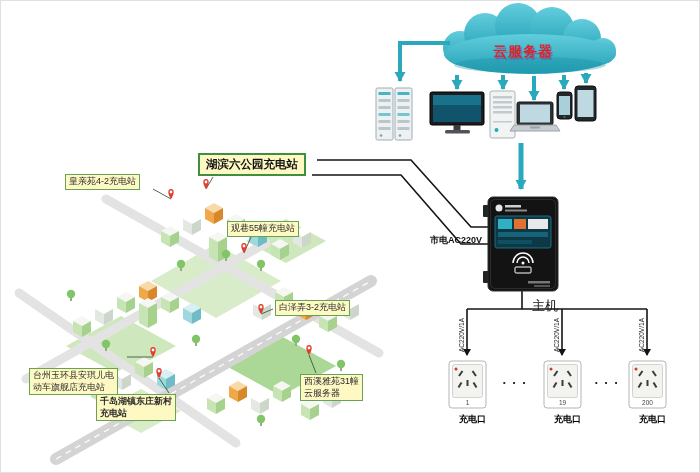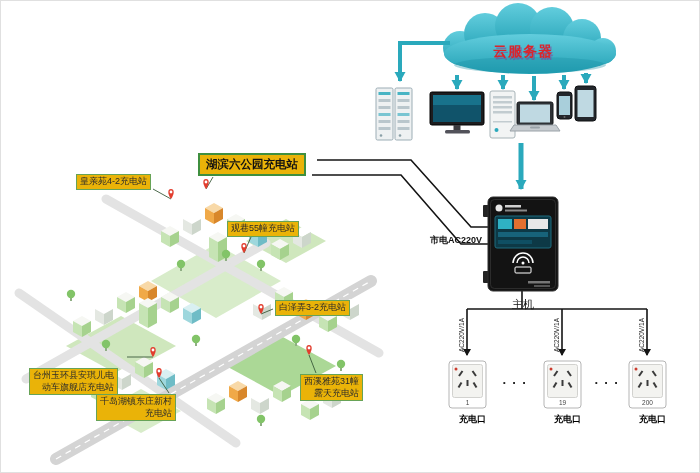--- a/index.html
+++ b/index.html
@@ -4,23 +4,23 @@
 <style>
   html,body{margin:0;padding:0;background:#fff;}
   #stage{
     position:relative;width:700px;height:473px;background:#ffffff;
     border:1px solid #e0e0e0;box-sizing:border-box;overflow:hidden;
     font-family:"Liberation Sans","DejaVu Sans",sans-serif;
   }
   svg{position:absolute;overflow:visible;}
   .abs{position:absolute;}
   .station{
-    position:absolute;z-index:6;background:#eab308;border:1px solid #67a357;
+    position:absolute;z-index:6;background:#fef9c3;border:1px solid #67a357;
     padding:1px 3px;font-size:9px;line-height:1.3;color:#2b2b2b;
-    white-space:pre-line;text-align:right;
+    white-space:pre-line;text-align:left;
   }
   .station.big{
     font-size:11.5px;font-weight:bold;border:2px solid #3f8f3f;
     padding:2px 6px;color:#111;
   }
   .cloud-label{
     position:absolute;z-index:5;width:120px;text-align:center;
     font-size:14px;font-weight:bold;color:#d9262c;
     text-shadow:1.5px 1.5px 0 rgba(140,60,150,.55);letter-spacing:1px;
   }
@@ -30,22 +30,22 @@
   }
   .port-label{
     position:absolute;z-index:5;width:37px;text-align:right;
     font-size:9px;font-weight:600;color:#000;
   }
   .dots{
     position:absolute;z-index:5;width:40px;text-align:center;
     font-size:13px;font-weight:bold;color:#222;letter-spacing:1px;
   }
   .host-label{
-    position:absolute;z-index:5;width:70px;text-align:center;
-    font-size:11px;color:#111;
+    position:absolute;z-index:5;width:70px;text-align:right;
+    font-size:13px;color:#111;
   }
 </style>
 </head>
 <body>
 
 <div id="stage">
 
   <svg class="abs" style="left:10px;top:140px" width="380" height="325" viewBox="0 0 380 325">
     <defs>
       <g id="cbG">
@@ -330,24 +330,24 @@
 
   <div class="host-label" style="left:487px;top:296px;">主机</div>
 
   <div class="port-label" style="left:448px;top:412px;">充电口</div>
   <div class="port-label" style="left:543px;top:412px;">充电口</div>
   <div class="port-label" style="left:628px;top:412px;">充电口</div>
 
   <div class="dots" style="left:494px;top:374px;">· · ·</div>
   <div class="dots" style="left:586px;top:374px;">· · ·</div>
 
-  <div class="station" style="left:64px;top:173px;margin-left:11px;">皇亲苑4-2充电站</div>
+  <div class="station" style="left:64px;top:173px;">皇亲苑4-2充电站</div>
   <div class="station big" style="left:197px;top:152px;">湖滨六公园充电站</div>
   <div class="station" style="left:226px;top:220px;">观巷55幢充电站</div>
   <div class="station" style="left:274px;top:299px;">白泽弄3-2充电站</div>
   <div class="station" style="left:28px;top:343px;margin-top:24px;">台州玉环县安琪儿电
 动车旗舰店充电站</div>
   <div class="station" style="left:299px;top:373px;">西溪雅苑31幢
-露天充电站</div>
-  <div class="station" style="left:95px;top:393px;">千岛湖镇东庄新村
+云服务器</div>
+  <div class="station" style="left:95px;top:393px;font-weight:bold;">千岛湖镇东庄新村
 充电站</div>
 
 </div>
 
 </body></html>

